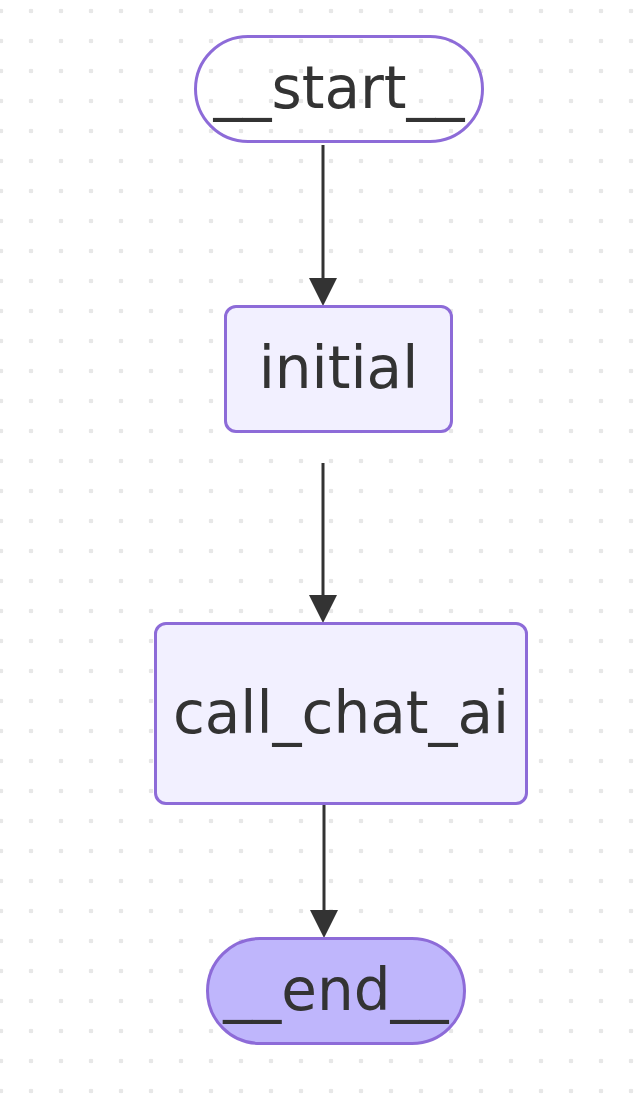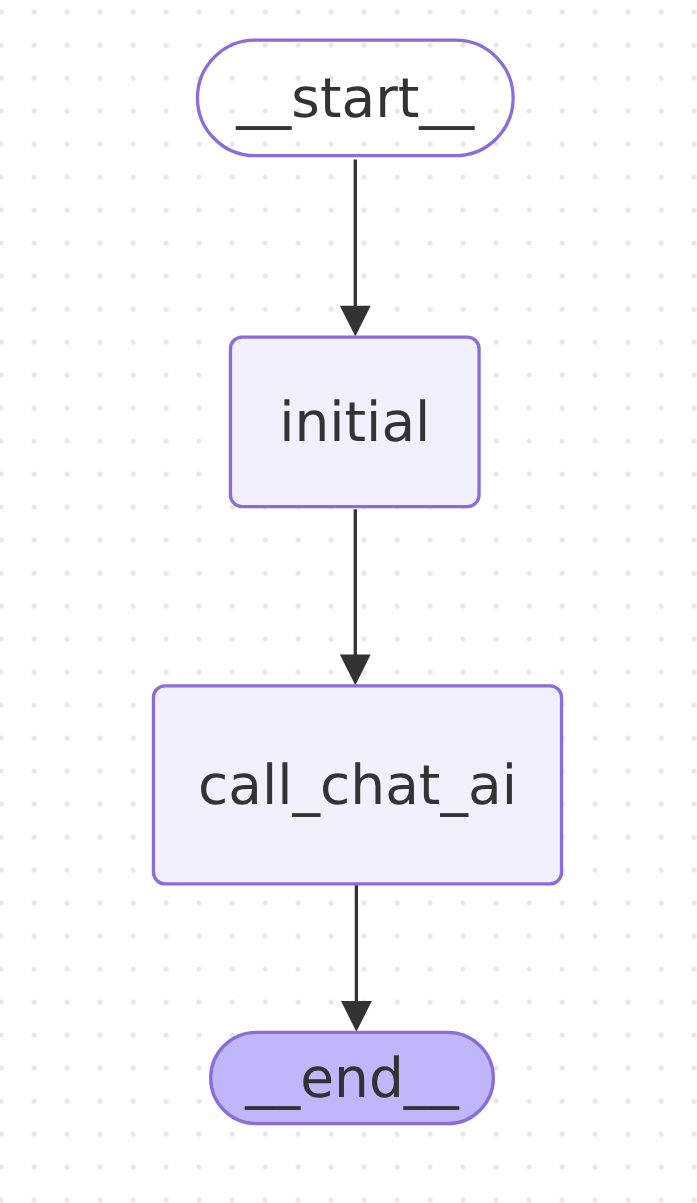--- a/index.html
+++ b/index.html
@@ -27,54 +27,55 @@
     pointer-events: none;
   }
   .node {
     position: absolute;
     box-sizing: border-box;
     display: flex;
     align-items: center;
     justify-content: center;
     border: 3px solid #8d6bd8;
     color: #333333;
-    font-size: 50px;
+    font-size: 58px;
     line-height: 1.2;
     white-space: nowrap;
     text-align: center;
+    margin-left: 16px;
   }
   .node-start {
     left: 178px;
     top: 35px;
     width: 290px;
     height: 108px;
     border-radius: 54px;
     background: transparent;
   }
   .node-initial {
     left: 208px;
     top: 305px;
     width: 229px;
-    height: 157px;
+    height: 128px;
     border-radius: 12px;
     background: #f2f0ff;
   }
   .node-call-chat-ai {
     left: 138px;
     top: 622px;
     width: 374px;
     height: 183px;
     border-radius: 12px;
     background: #f2f0ff;
   }
   .node-end {
     left: 190px;
     top: 937px;
     width: 260px;
-    height: 86px;
+    height: 108px;
     border-radius: 55px;
     background: #bfb6fc;
     justify-content: center;
   }
 </style>
 </head>
 <body>
 
 <div class="canvas">
 

